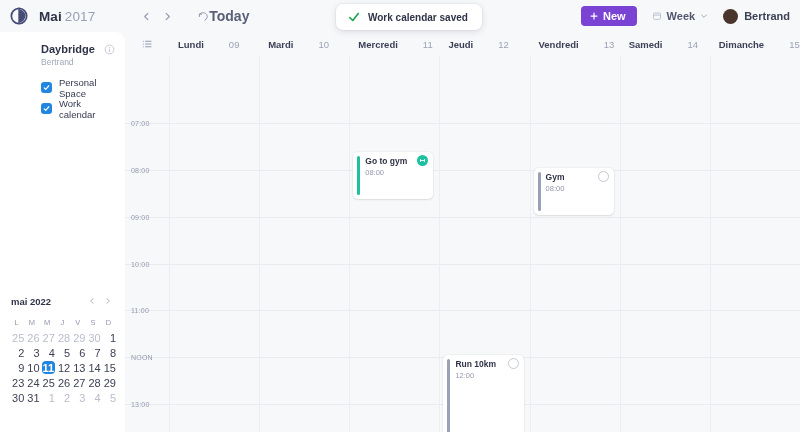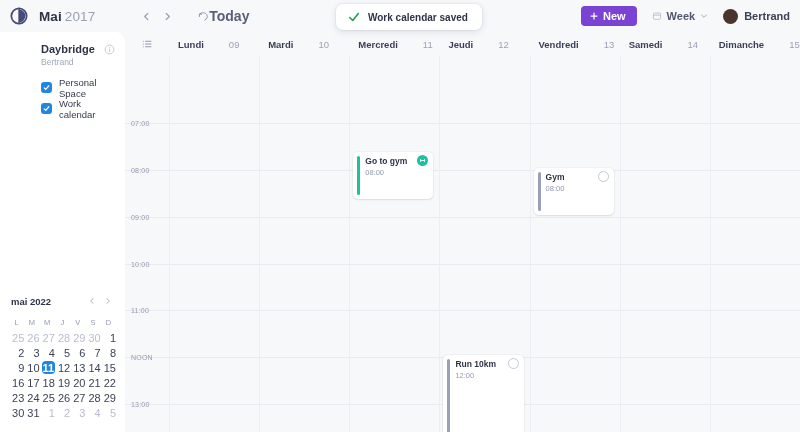--- a/index.html
+++ b/index.html
@@ -334,29 +334,20 @@
               <td>8</td>
             </tr>
             <tr>
               <td>9</td>
               <td>10</td>
               <td class="sel"><span>11</span></td>
               <td>12</td>
               <td>13</td>
               <td>14</td>
               <td>15</td>
-            </tr>
-            <tr>
-              <td>16</td>
-              <td>17</td>
-              <td>18</td>
-              <td>19</td>
-              <td>20</td>
-              <td>21</td>
-              <td>22</td>
             </tr>
             <tr>
               <td>23</td>
               <td>24</td>
               <td>25</td>
               <td>26</td>
               <td>27</td>
               <td>28</td>
               <td>29</td>
             </tr>

